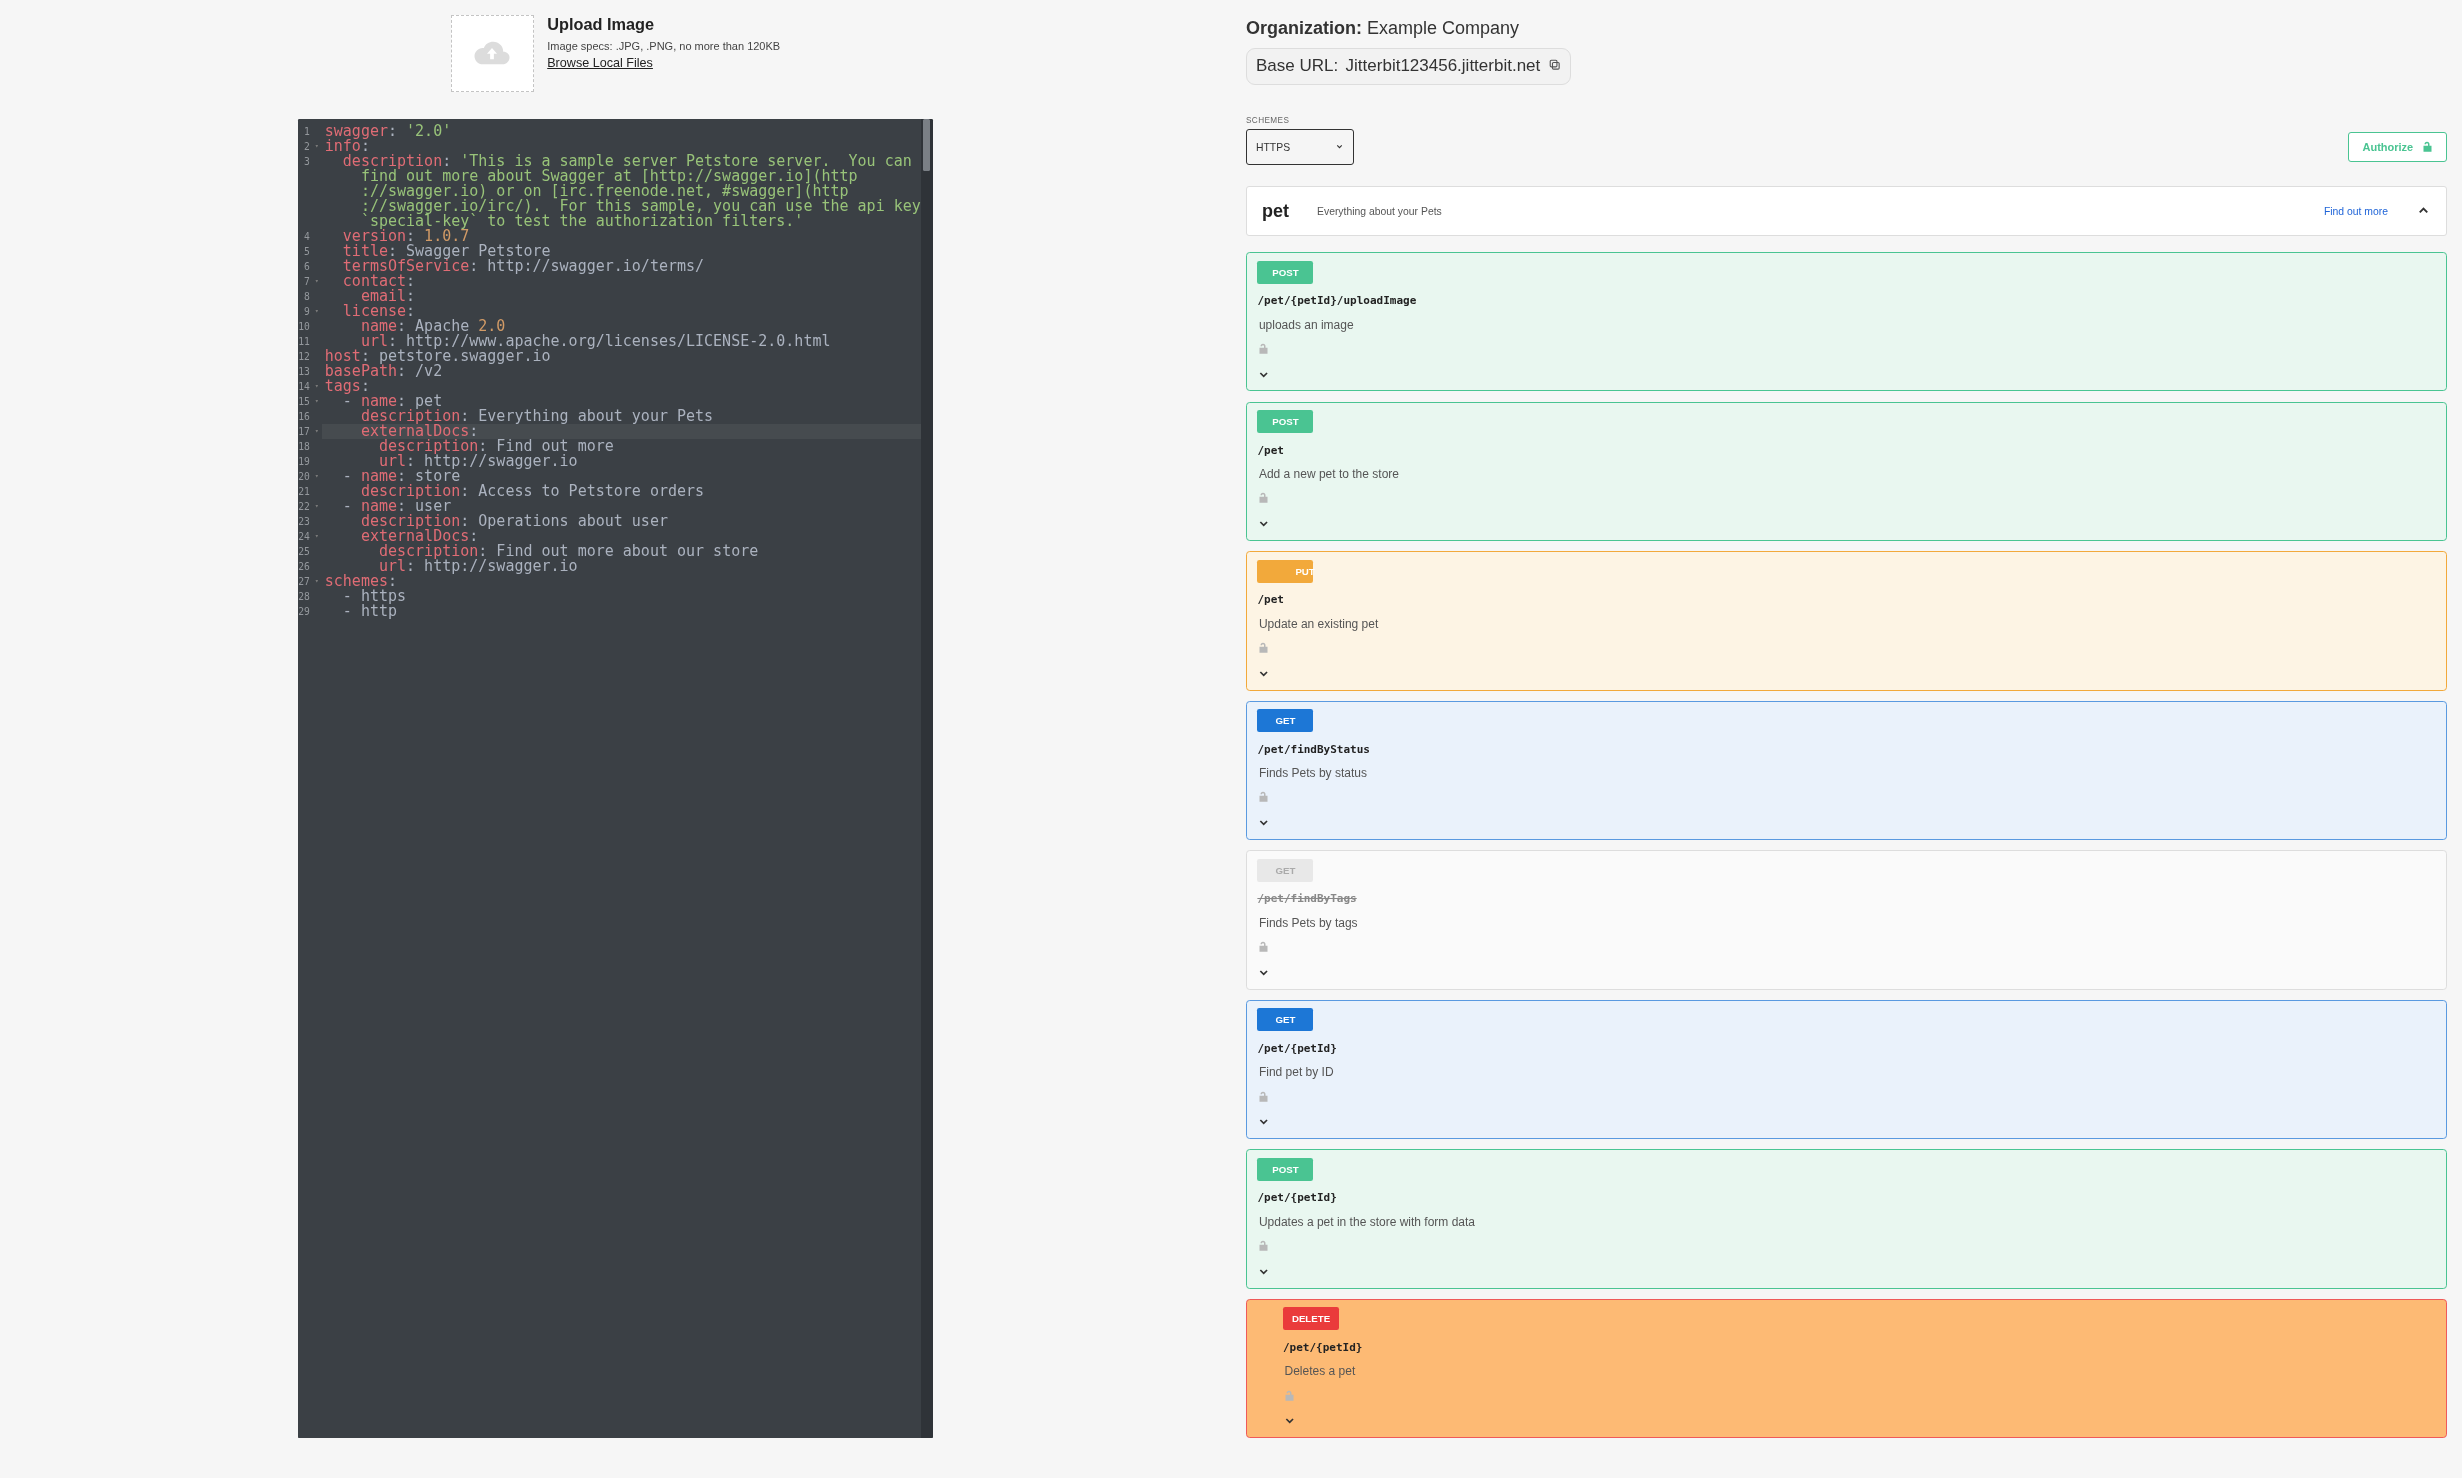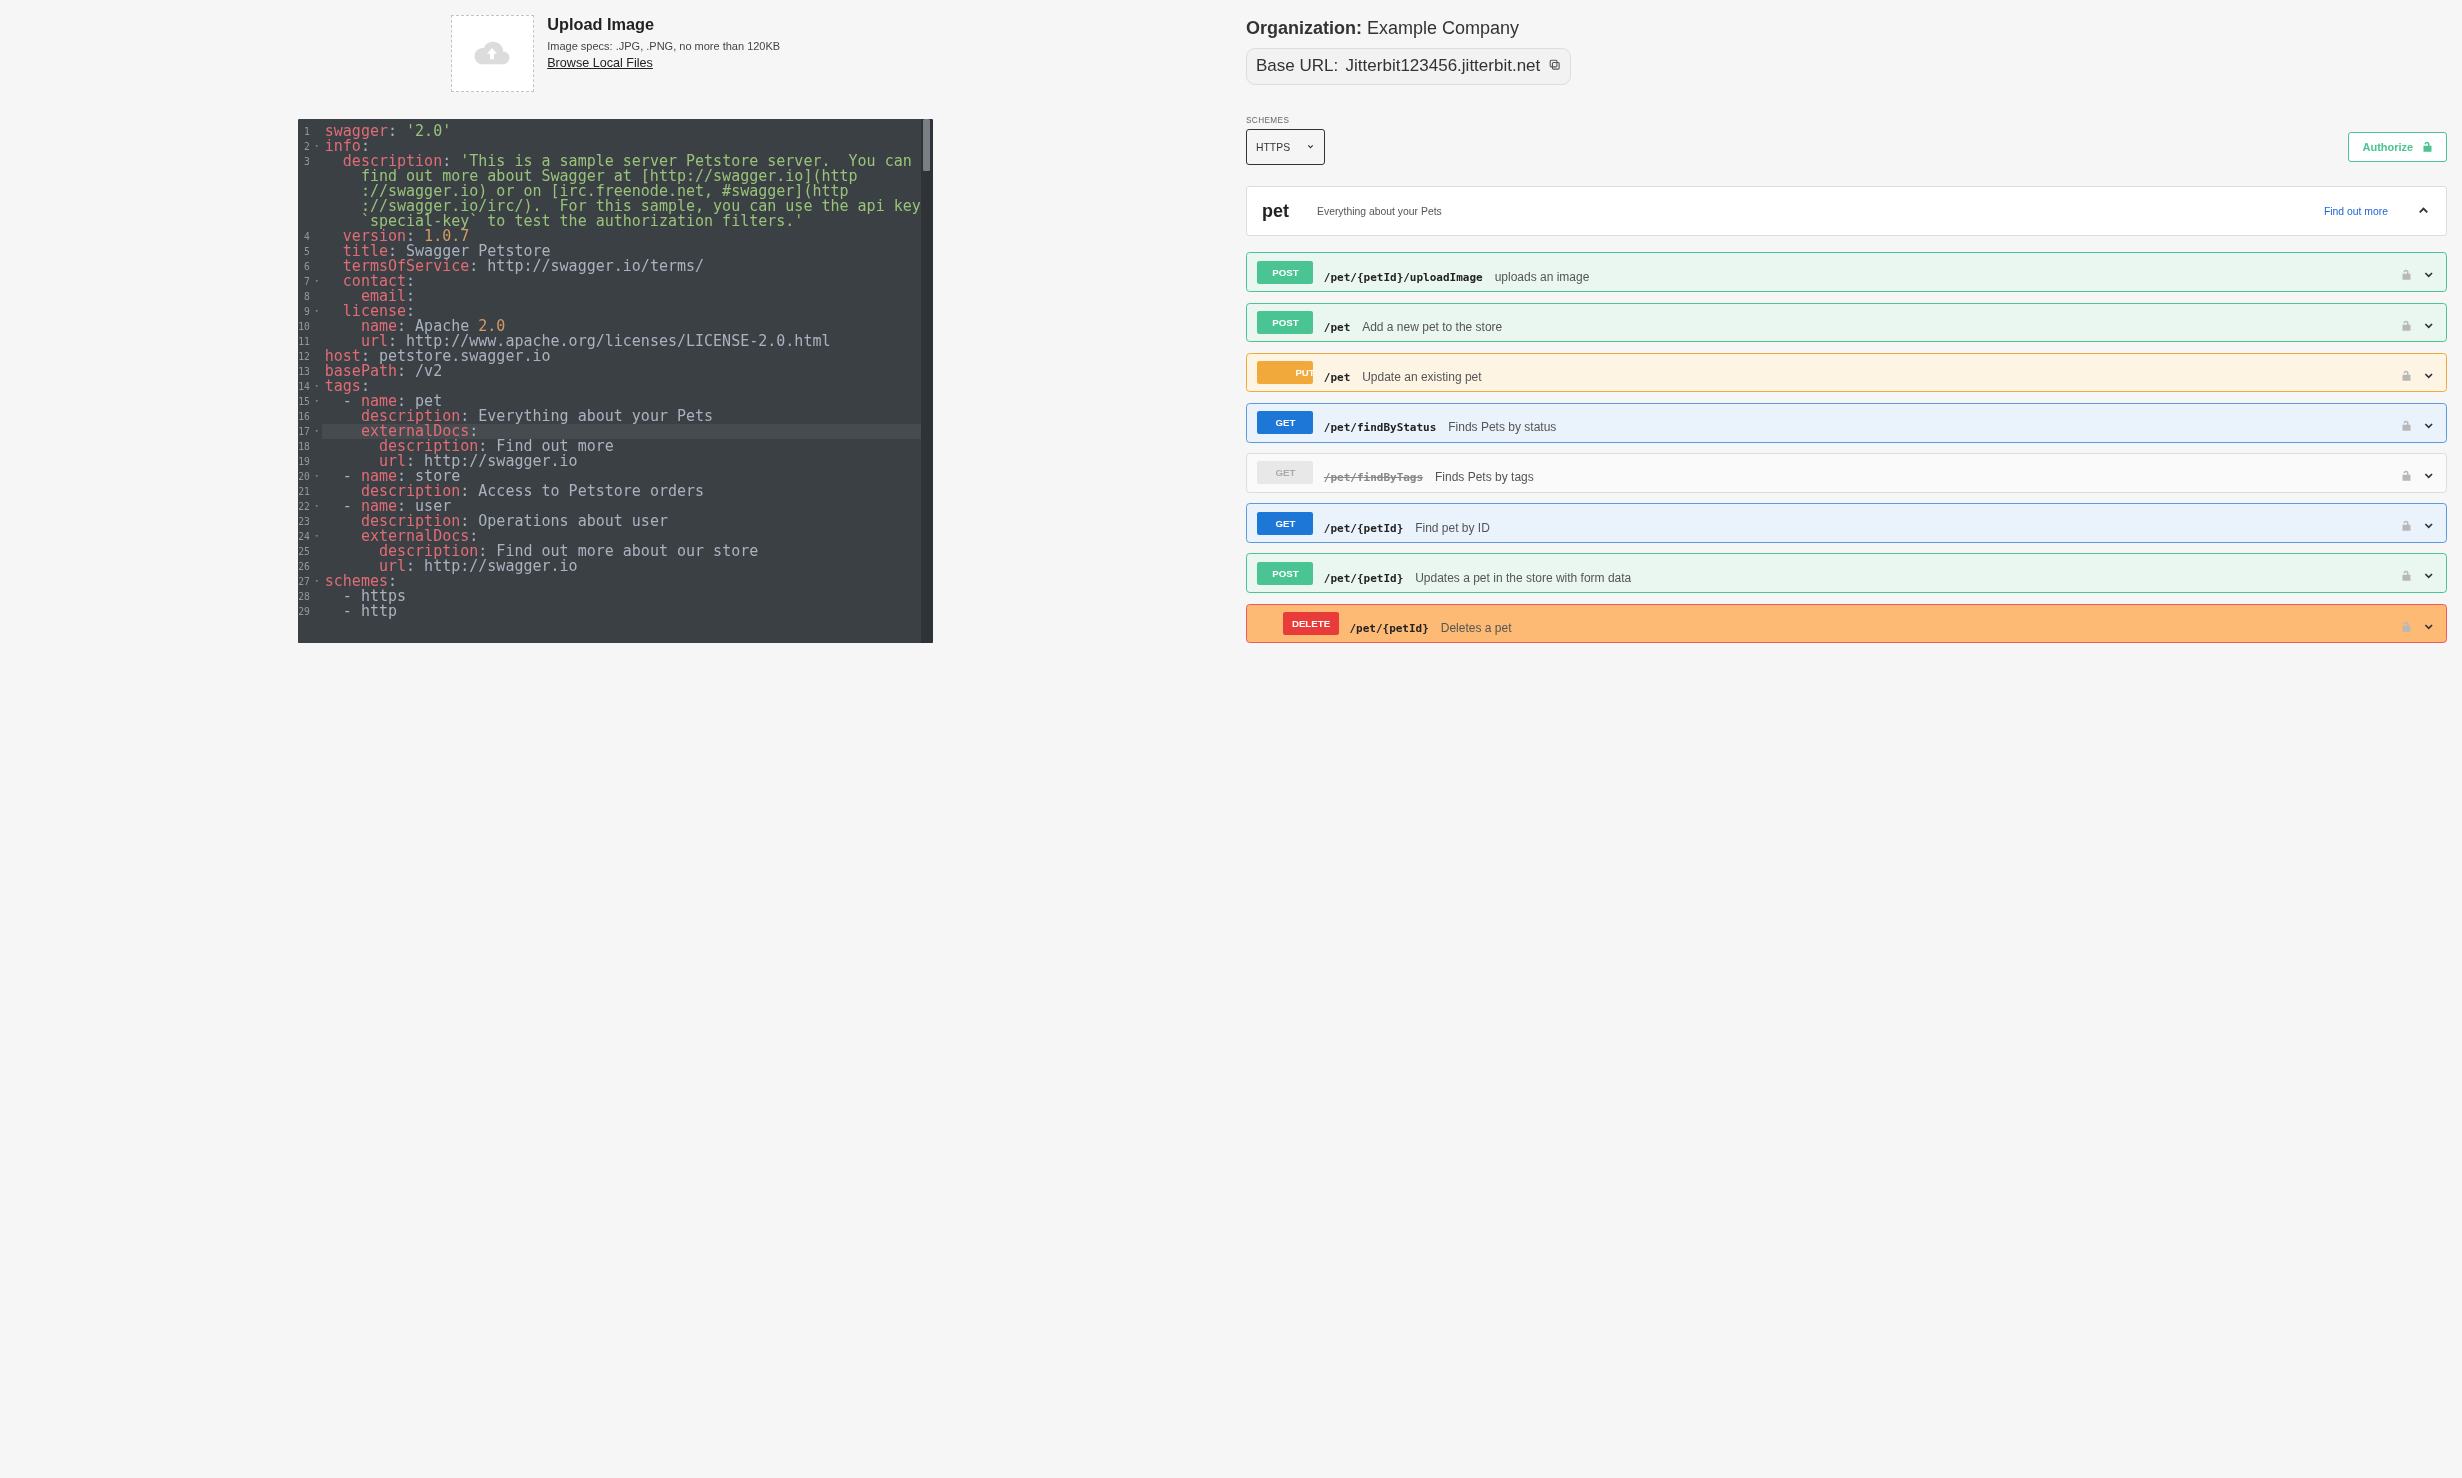--- a/index.html
+++ b/index.html
@@ -67,21 +67,21 @@
   }
   .base-url-row svg { stroke: #555; }
 
   .schemes-label {
     font-size: 8.2px; letter-spacing: 0.4px; color: #666; text-transform: uppercase;
     margin-top: 31px; margin-bottom: 4.5px;
   }
   .schemes-row { display: flex; align-items: center; justify-content: space-between; margin-bottom: 21px; }
   .scheme-select {
     display: flex; align-items: center; justify-content: space-between;
-    width: 79px; height: 36px;
+    width: 108px; height: 36px;
     background: #f5f5f5; border: 1.5px solid #333; border-radius: 3px;
     padding: 0 9px; font-size: 10.4px; font-weight: 400; cursor: pointer;
   }
   .authorize-btn {
     display: flex; align-items: center; gap: 7.4px;
     height: 30px; padding: 0 13.4px;
     background: #fff; border: 1.5px solid #4ac492; color: #4ac492;
     font-weight: 700; font-size: 11px; border-radius: 3px; cursor: pointer;
   }
   .authorize-btn svg { fill: #4ac492; }
@@ -93,23 +93,23 @@
     margin-bottom: 16.3px; cursor: pointer;
   }
   .tag-block .tag-name { font-size: 18px; font-weight: 700; color: #222; }
   .tag-block .tag-desc { font-size: 10.4px; color: #555; flex: 1; }
   .tag-block .find-more { color: #2065d8; font-size: 10.4px; }
   .tag-block svg { stroke: #333; }
 
   
   .ops { display: flex; flex-direction: column; gap: 10.4px; }
   .op {
-    display: flex; align-items: flex-end; gap: 10.4px;
+    display: flex; align-items: flex-start; gap: 10.4px;
     border: 0.7px solid; border-radius: 3.7px;
-    padding: 7.4px 10.4px; cursor: pointer;
+    padding: 7.4px 10.4px; cursor: pointer; flex-direction: column;
   }
   .op .method {
     width: 56px; text-align: center; padding: 6px 0;
     font-weight: 700; font-size: 9.7px; color: #fff; border-radius: 2.2px;
   }
   .op .path { font-family: "Menlo","Consolas",monospace; font-weight: 700; font-size: 11px; color: #222; }
   .op .summary { font-size: 12px; color: #555; flex: 1; margin-left: 1.5px; }
   .op .lock svg { fill: #b8b8b8; }
   .op .chev svg { stroke: #333; }
   .op.deprecated .path { text-decoration: line-through; color: #888; }

